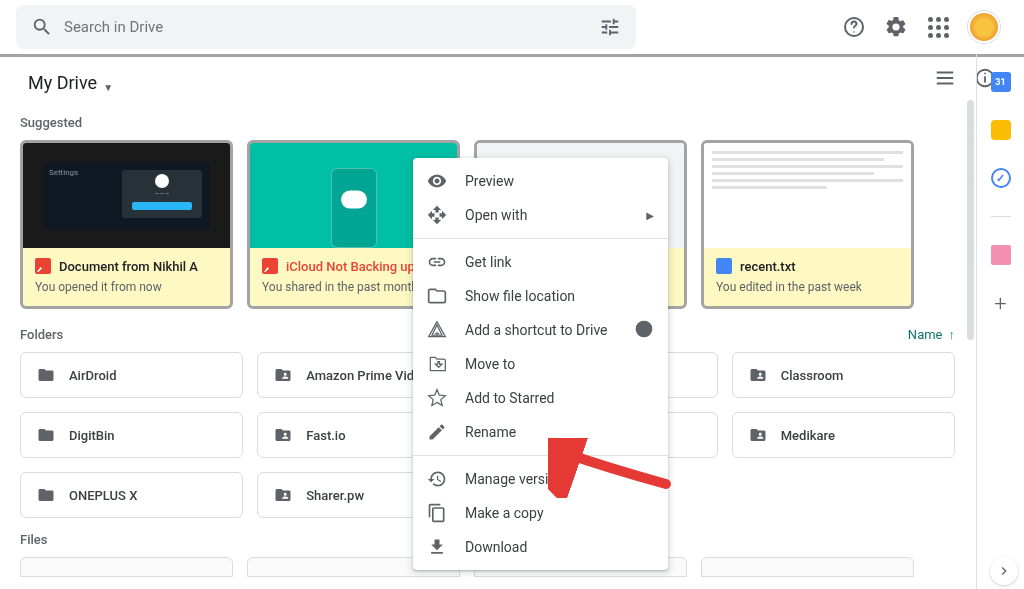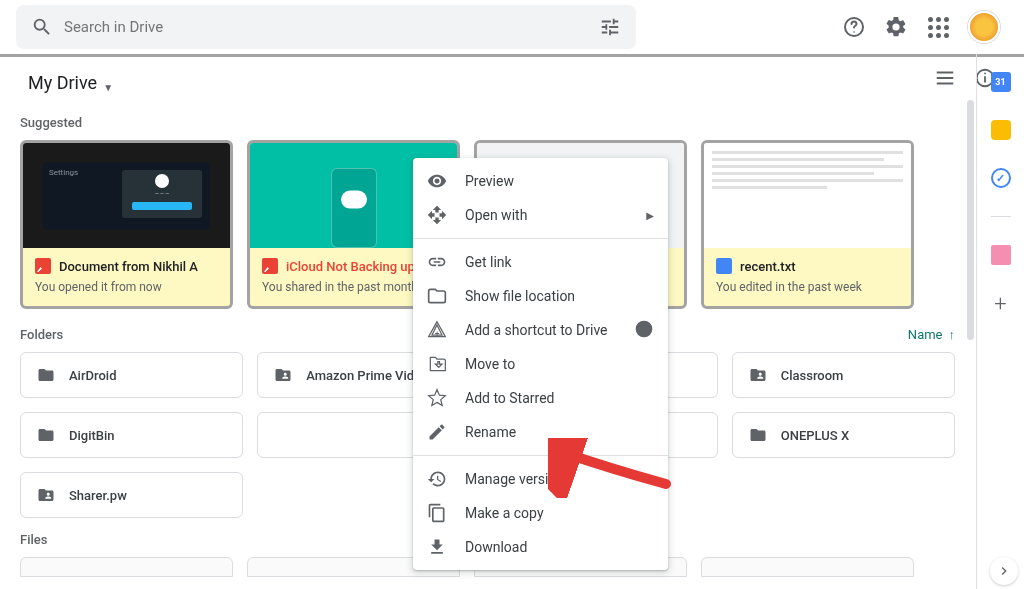--- a/index.html
+++ b/index.html
@@ -253,20 +253,26 @@
           <path d="M20 6h-8l-2-2H4c-1.1 0-2 .9-2 2v12c0 1.1.9 2 2 2h16c1.1 0 2-.9 2-2V8c0-1.1-.9-2-2-2zm-5 3c1.1 0 2 .9 2 2s-.9 2-2 2-2-.9-2-2 .9-2 2-2zm4 8h-8v-1c0-1.33 2.67-2 4-2s4 .67 4 2v1z"></path>
         </svg>
         <span>Classroom</span>
       </div>
     <div class="folder-item">
         <svg class="foldericon" viewBox="0 0 24 24">
           <path d="M10 4H4c-1.1 0-2 .9-2 2v12c0 1.1.9 2 2 2h16c1.1 0 2-.9 2-2V8c0-1.1-.9-2-2-2h-8l-2-2z"></path>
         </svg>
         <span>DigitBin</span>
       </div>
+    <div class="folder-item">
+        <svg class="sharedfolder" viewBox="0 0 24 24">
+          <path d="M20 6h-8l-2-2H4c-1.1 0-2 .9-2 2v12c0 1.1.9 2 2 2h16c1.1 0 2-.9 2-2V8c0-1.1-.9-2-2-2zm-5 3c1.1 0 2 .9 2 2s-.9 2-2 2-2-.9-2-2 .9-2 2-2zm4 8h-8v-1c0-1.33 2.67-2 4-2s4 .67 4 2v1z"></path>
+        </svg>
+        <span>Fast.io</span>
+      </div>
     <div class="folder-item"></div>
     <div class="folder-item">
         <svg class="sharedfolder" viewBox="0 0 24 24">
           <path d="M20 6h-8l-2-2H4c-1.1 0-2 .9-2 2v12c0 1.1.9 2 2 2h16c1.1 0 2-.9 2-2V8c0-1.1-.9-2-2-2zm-5 3c1.1 0 2 .9 2 2s-.9 2-2 2-2-.9-2-2 .9-2 2-2zm4 8h-8v-1c0-1.33 2.67-2 4-2s4 .67 4 2v1z"></path>
         </svg>
         <span>Medikare</span>
       </div>
     <div class="folder-item">
         <svg class="foldericon" viewBox="0 0 24 24">
           <path d="M10 4H4c-1.1 0-2 .9-2 2v12c0 1.1.9 2 2 2h16c1.1 0 2-.9 2-2V8c0-1.1-.9-2-2-2h-8l-2-2z"></path>

